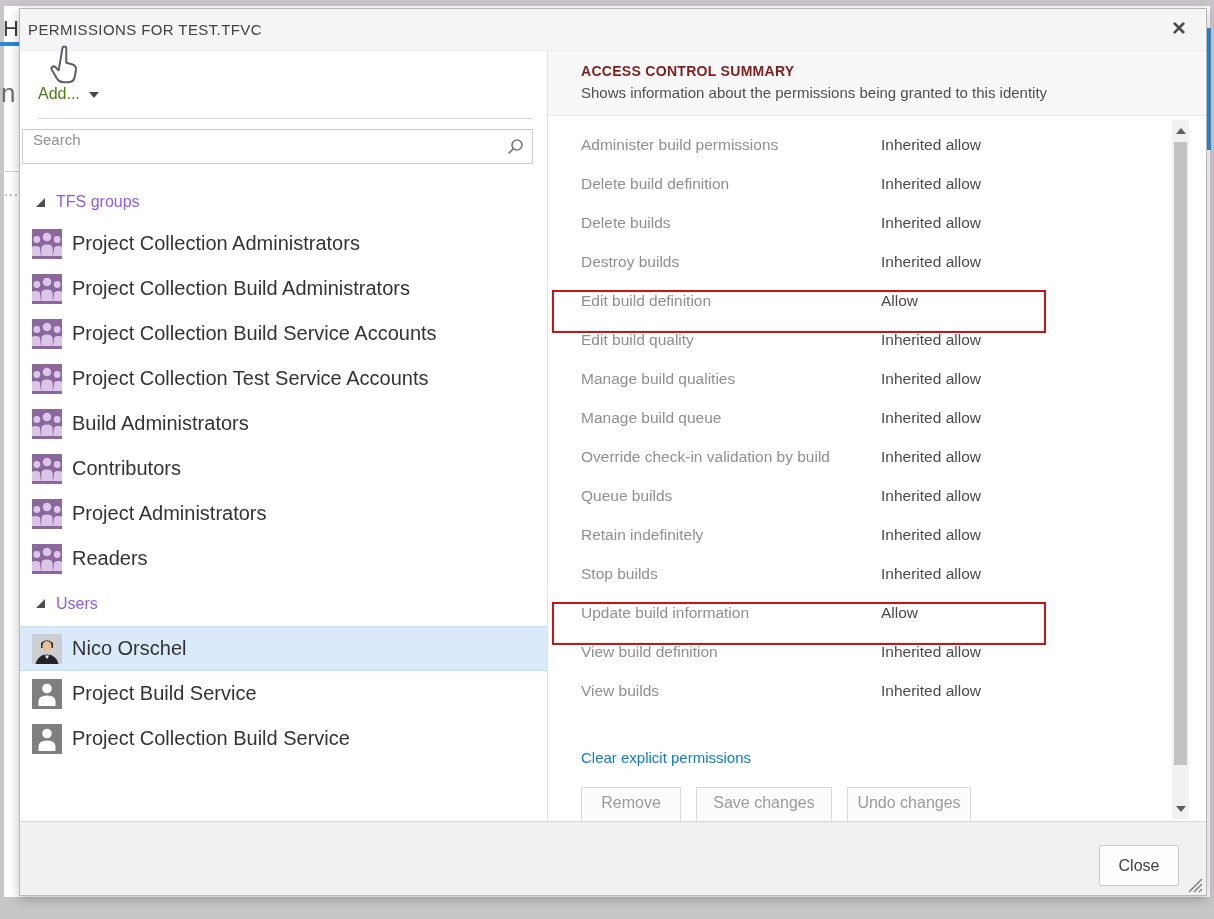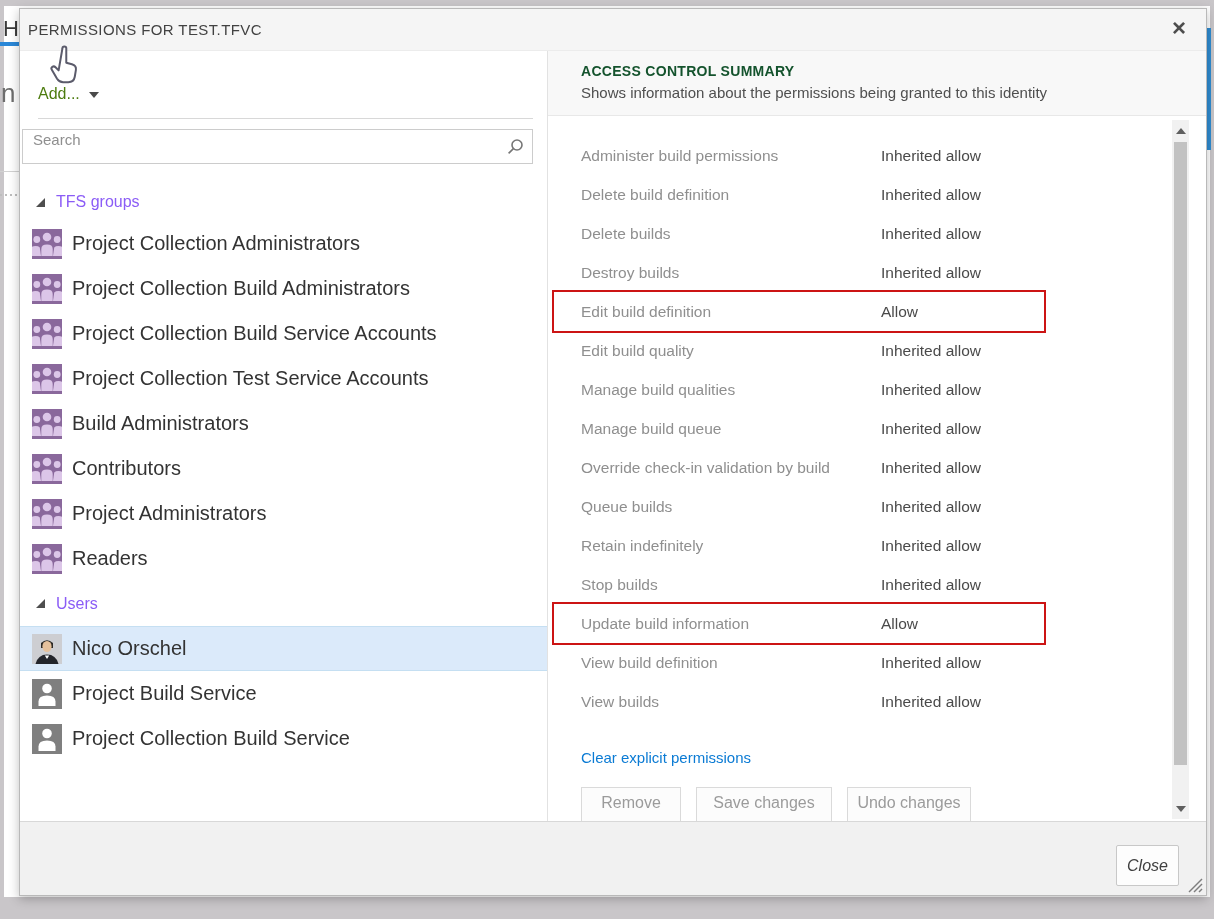--- a/index.html
+++ b/index.html
@@ -49,26 +49,26 @@
   .tree-node.users { height:45px; }
   .tri-expand { width:0; height:0; border-left:9px solid transparent; border-bottom:9px solid #4e4e4e; }
   .tree-item { height:45px; display:flex; align-items:center; padding-left:12px; gap:10px;
                font-size:20px; color:#333; cursor:pointer; }
   .tree-item .ico { width:30px; height:30px; flex:0 0 30px; }
   .tree-item.selected { background:#dbeafa; border-top:1px solid #c5dff2; border-bottom:1px solid #c5dff2; }
 
   
   .acs-header { position:absolute; left:0; top:0; right:0; height:65px; background:#f8f8f8;
                 border-bottom:1px solid #e8e8e8; padding:12px 0 0 33px; }
-  .acs-title { font-size:14px; font-weight:bold; color:#14532d; letter-spacing:.3px; }
+  .acs-title { font-size:14px; font-weight:bold; color:#7f1d1d; letter-spacing:.3px; }
   .acs-sub { font-size:15px; color:#4f4f4f; margin-top:5px; }
 
   .acs-list { position:absolute; left:0; top:65px; right:0; bottom:0; overflow:hidden; }
   .rows { padding-top:20px; }
-  .perm-row { position:relative; height:39px; display:flex; align-items:center; padding-left:33px; }
+  .perm-row { position:relative; height:39px; display:flex; align-items:flex-start; padding-left:33px; }
   .perm-name { width:300px; font-size:15.5px; color:#8f8f8f; }
   .perm-value { font-size:15.5px; color:#4a4a4a; cursor:pointer; }
   .redbox { position:absolute; left:4px; top:-2px; width:494px; height:43px;
             border:2px solid #cc1414; pointer-events:none; }
 
   .clear-link { margin:28px 0 0 33px; display:inline-block; font-size:15px; color:#0b7bd4; cursor:pointer; }
   .btn-row { margin:20px 0 0 33px; display:flex; gap:15px; }
   .gray-btn { height:44px; background:#fcfcfc; border:1px solid #dadada; color:#9b9b9b;
               font-size:16px; font-family:inherit; padding-top:6px; text-align:center; }
   .gray-btn.b1 { width:100px; } .gray-btn.b2 { width:136px; } .gray-btn.b3 { width:124px; }
@@ -80,23 +80,23 @@
   .sbar-up { top:2px; } .sbar-down { bottom:2px; }
   .tri-up-s { width:0; height:0; border-left:5px solid transparent; border-right:5px solid transparent;
               border-bottom:6px solid #5f5f5f; }
   .tri-down-s { width:0; height:0; border-left:5px solid transparent; border-right:5px solid transparent;
                 border-top:6px solid #5f5f5f; }
   .sbar-thumb { position:absolute; left:2px; top:22px; width:13px; height:623px; background:#c2c2c2; cursor:pointer; }
 
   
   .footer { position:absolute; left:0; bottom:0; width:100%; height:74px; background:#f1f1f1;
             border-top:1px solid #d8d8d8; }
-  .close-btn { position:absolute; right:27px; top:23px; width:63px; height:41px; background:#fdfdfd;
+  .close-btn { position:absolute; right:27px; top:23px; width:80px; height:41px; background:#fdfdfd;
                border:1px solid #c8c8c8; border-radius:2px; font-size:16px; color:#404040;
-               font-family:inherit; cursor:pointer;font-style:italic; }
+               font-family:inherit; cursor:pointer; }
   .resize-grip { position:absolute; right:3px; bottom:2px; cursor:nwse-resize; }
 </style>
 </head>
 <body>
 
 <div class="page">
   <span class="frag-h">H</span>
   <div class="frag-underline"></div>
   <span class="frag-n">n</span>
   <div class="frag-line"></div>

